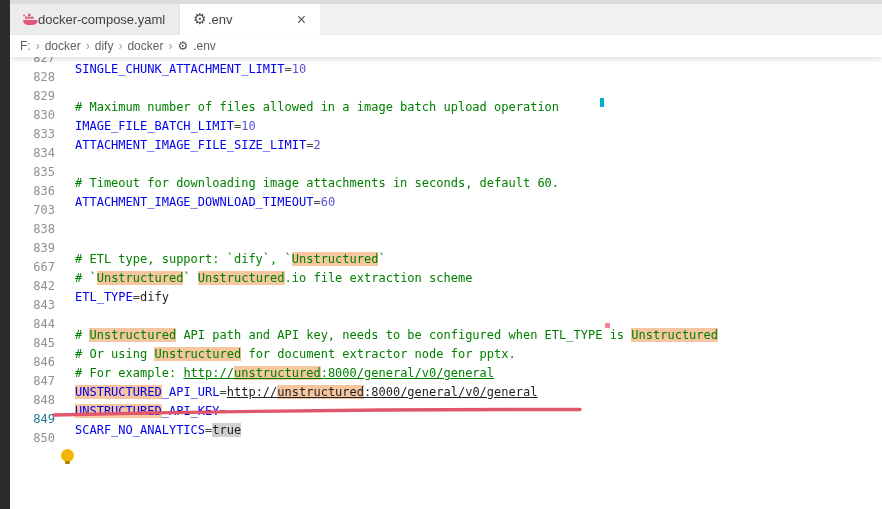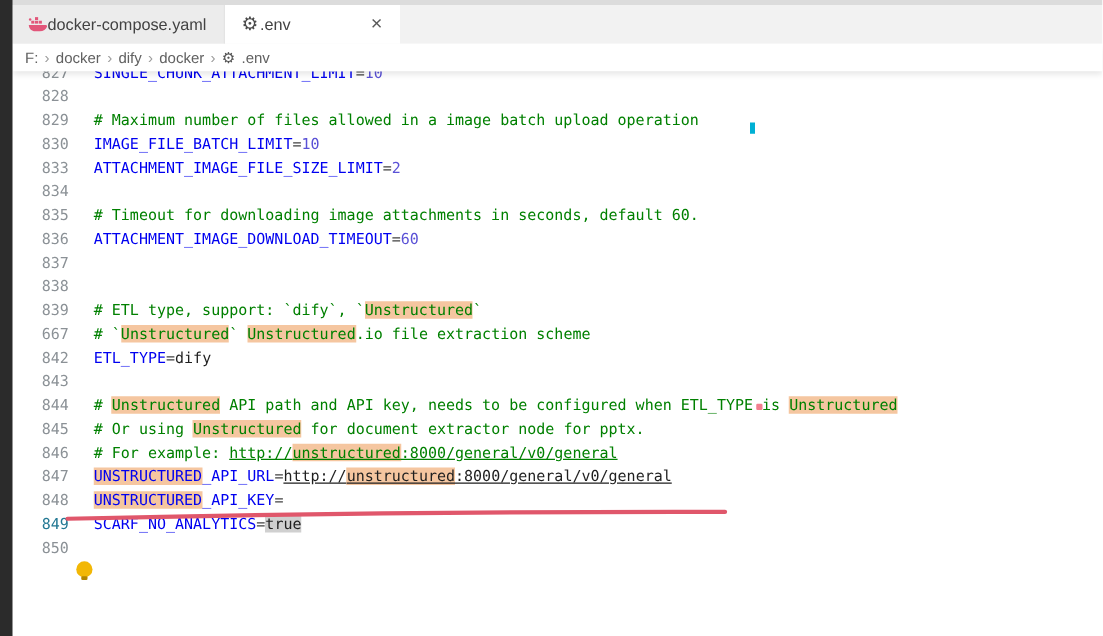--- a/index.html
+++ b/index.html
@@ -20,21 +20,21 @@
   .breadcrumb { position:absolute; left:10px; top:35px; right:0; height:22px; background:#fff; display:flex; align-items:center; gap:5px; padding-left:10px; font-size:12px; color:#616161; z-index:4; box-shadow:0 3px 5px rgba(0,0,0,0.10); }
   .breadcrumb .sep { color:#9d9d9d; font-size:12px; }
   .breadcrumb .bc-gear { font-family:"DejaVu Sans", sans-serif; font-size:12px; color:#525252; }
 
   .editor { position:absolute; left:10px; top:57px; right:0; bottom:0; background:#fff; overflow:hidden; z-index:1;
             font-family:"DejaVu Sans Mono","Liberation Mono",monospace; font-size:12px; }
   .lines { position:absolute; left:0; top:-8px; right:0; }
   .row { display:flex; height:19px; line-height:19px; white-space:pre; }
   .ln { width:45px; flex:none; text-align:right; color:#8b9196; user-select:none; }
   .ln.active { color:#237893; }
-  .codeline { margin-left:20px; }
+  .codeline { margin-left:20px;margin-top:11px; }
 
   .cm  { color:#008000; }
   .k   { color:#0000f0; }
   .op  { color:#444444; }
   .num { color:#5a51d6; }
   .val { color:#1f1f1f; }
   .hl  { background:#f5c6a0; }
   .gb  { background:#d0d0d0; }
   .lnk { text-decoration:underline; }
 
@@ -91,21 +91,21 @@
   <div class="editor">
     <div class="lines">
         <div class="row"><span class="ln">827</span><span class="codeline"><span class="k">SINGLE_CHUNK_ATTACHMENT_LIMIT</span><span class="op">=</span><span class="num">10</span></span></div>
         <div class="row"><span class="ln">828</span><span class="codeline"></span></div>
         <div class="row"><span class="ln">829</span><span class="codeline"><span class="cm"># Maximum number of files allowed in a image batch upload operation</span></span></div>
         <div class="row"><span class="ln">830</span><span class="codeline"><span class="k">IMAGE_FILE_BATCH_LIMIT</span><span class="op">=</span><span class="num">10</span></span></div>
         <div class="row"><span class="ln">833</span><span class="codeline"><span class="k">ATTACHMENT_IMAGE_FILE_SIZE_LIMIT</span><span class="op">=</span><span class="num">2</span></span></div>
         <div class="row"><span class="ln">834</span><span class="codeline"></span></div>
         <div class="row"><span class="ln">835</span><span class="codeline"><span class="cm"># Timeout for downloading image attachments in seconds, default 60.</span></span></div>
         <div class="row"><span class="ln">836</span><span class="codeline"><span class="k">ATTACHMENT_IMAGE_DOWNLOAD_TIMEOUT</span><span class="op">=</span><span class="num">60</span></span></div>
-        <div class="row"><span class="ln">837</span><span class="codeline"></span></div>
+        <div class="row"><span class="ln">703</span><span class="codeline"></span></div>
         <div class="row"><span class="ln">838</span><span class="codeline"></span></div>
         <div class="row"><span class="ln">839</span><span class="codeline"><span class="cm"># ETL type, support: `dify`, `</span><span class="cm hl">Unstructured</span><span class="cm">`</span></span></div>
         <div class="row"><span class="ln">667</span><span class="codeline"><span class="cm"># `</span><span class="cm hl">Unstructured</span><span class="cm">` </span><span class="cm hl">Unstructured</span><span class="cm">.io file extraction scheme</span></span></div>
         <div class="row"><span class="ln">842</span><span class="codeline"><span class="k">ETL_TYPE</span><span class="op">=</span><span class="val">dify</span></span></div>
         <div class="row"><span class="ln">843</span><span class="codeline"></span></div>
         <div class="row"><span class="ln">844</span><span class="codeline"><span class="cm"># </span><span class="cm hl">Unstructured</span><span class="cm"> API path and API key, needs to be configured when ETL_TYPE is </span><span class="cm hl">Unstructured</span></span></div>
         <div class="row"><span class="ln">845</span><span class="codeline"><span class="cm"># Or using </span><span class="cm hl">Unstructured</span><span class="cm"> for document extractor node for pptx.</span></span></div>
         <div class="row"><span class="ln">846</span><span class="codeline"><span class="cm"># For example: </span><span class="cm lnk">http://</span><span class="cm lnk hl">unstructured</span><span class="cm lnk">:8000/general/v0/general</span></span></div>
         <div class="row"><span class="ln">847</span><span class="codeline"><span class="k hl">UNSTRUCTURED</span><span class="k">_API_URL</span><span class="op">=</span><span class="val lnk">http://</span><span class="val lnk hl">unstructured</span><span class="val lnk">:8000/general/v0/general</span></span></div>
         <div class="row"><span class="ln">848</span><span class="codeline"><span class="k hl">UNSTRUCTURED</span><span class="k">_API_KEY</span><span class="op">=</span></span></div>

